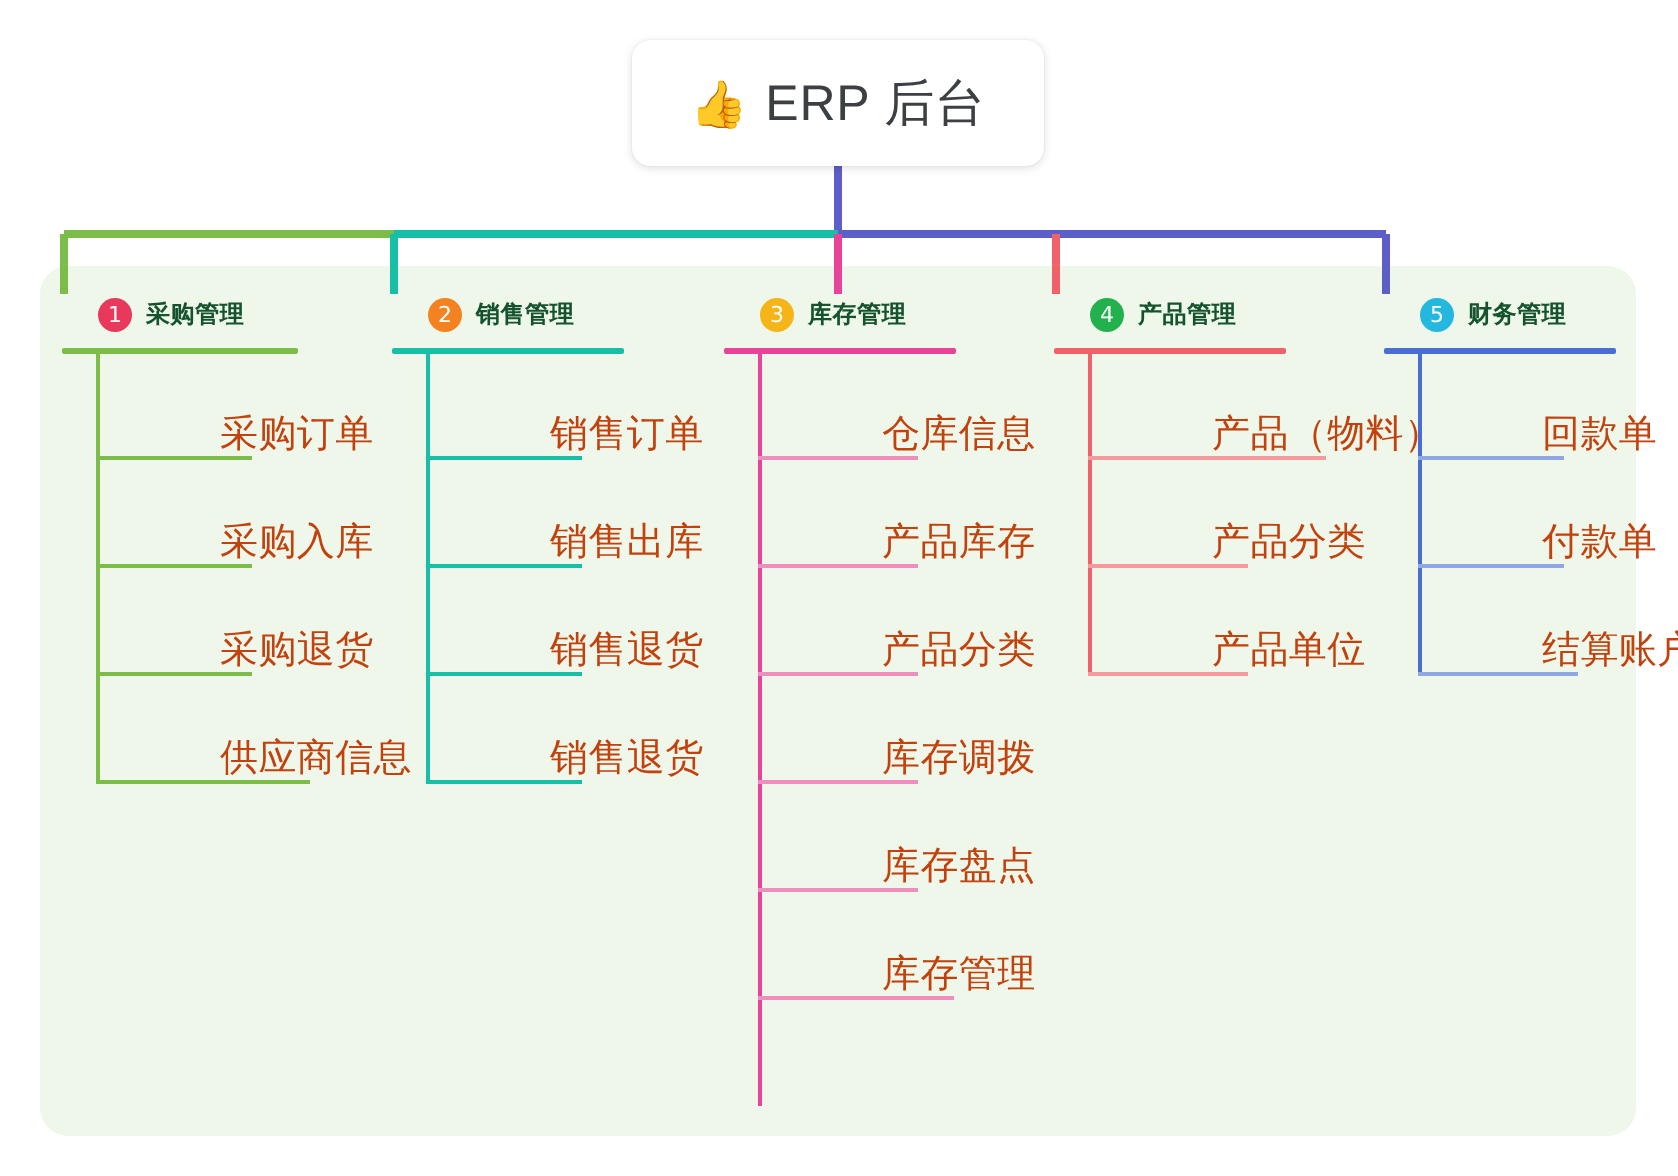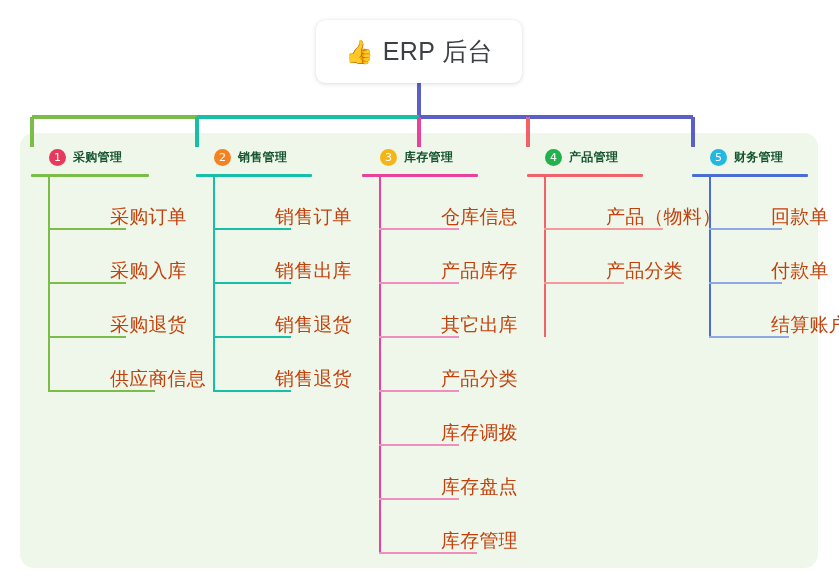--- a/index.html
+++ b/index.html
@@ -236,24 +236,20 @@
           <div class="spine" style="background: rgb(232, 66, 154); height: 376px;"></div>
           <div class="leaf">
             <span class="leaf-label">仓库信息</span>
             <div class="leaf-rule" style="background: rgb(240, 142, 192); width: 80px;"></div>
           </div>
           <div class="leaf">
             <span class="leaf-label">产品库存</span>
             <div class="leaf-rule" style="background: rgb(240, 142, 192); width: 80px;"></div>
           </div>
           <div class="leaf">
-            <span class="leaf-label">其它出库</span>
-            <div class="leaf-rule" style="background: rgb(240, 142, 192); width: 80px;"></div>
-          </div>
-          <div class="leaf">
             <span class="leaf-label">产品分类</span>
             <div class="leaf-rule" style="background: rgb(240, 142, 192); width: 80px;"></div>
           </div>
           <div class="leaf">
             <span class="leaf-label">库存调拨</span>
             <div class="leaf-rule" style="background: rgb(240, 142, 192); width: 80px;"></div>
           </div>
           <div class="leaf">
             <span class="leaf-label">库存盘点</span>
             <div class="leaf-rule" style="background: rgb(240, 142, 192); width: 80px;"></div>
@@ -273,20 +269,24 @@
         <div class="children">
           <div class="spine" style="background: rgb(240, 97, 106); height: 160px;"></div>
           <div class="leaf">
             <span class="leaf-label">产品（物料）</span>
             <div class="leaf-rule" style="background: rgb(244, 154, 157); width: 119px;"></div>
           </div>
           <div class="leaf">
             <span class="leaf-label">产品分类</span>
             <div class="leaf-rule" style="background: rgb(244, 154, 157); width: 80px;"></div>
           </div>
+          <div class="leaf">
+            <span class="leaf-label">产品单位</span>
+            <div class="leaf-rule" style="background: rgb(244, 154, 157); width: 80px;"></div>
+          </div>
         </div>
       </div>
       <div class="column" style="left: 692px;">
         <div class="col-head">
           <span class="badge" style="background: rgb(36, 184, 224);">5</span>
           <span class="col-title">财务管理</span>
         </div>
         <div class="head-rule" style="background: rgb(74, 109, 212); width: 116px; margin-left: 0px;"></div>
         <div class="children">
           <div class="spine" style="background: rgb(74, 109, 212); height: 160px;"></div>

